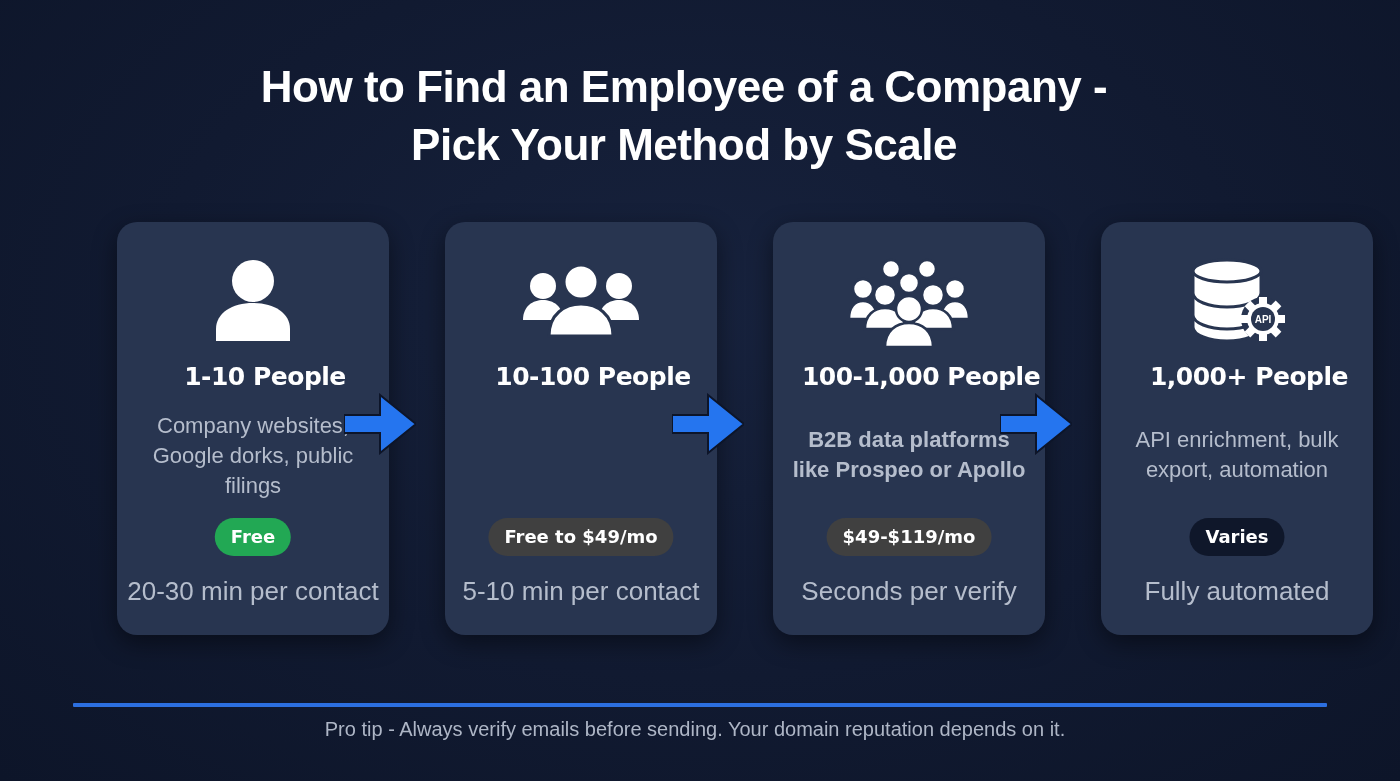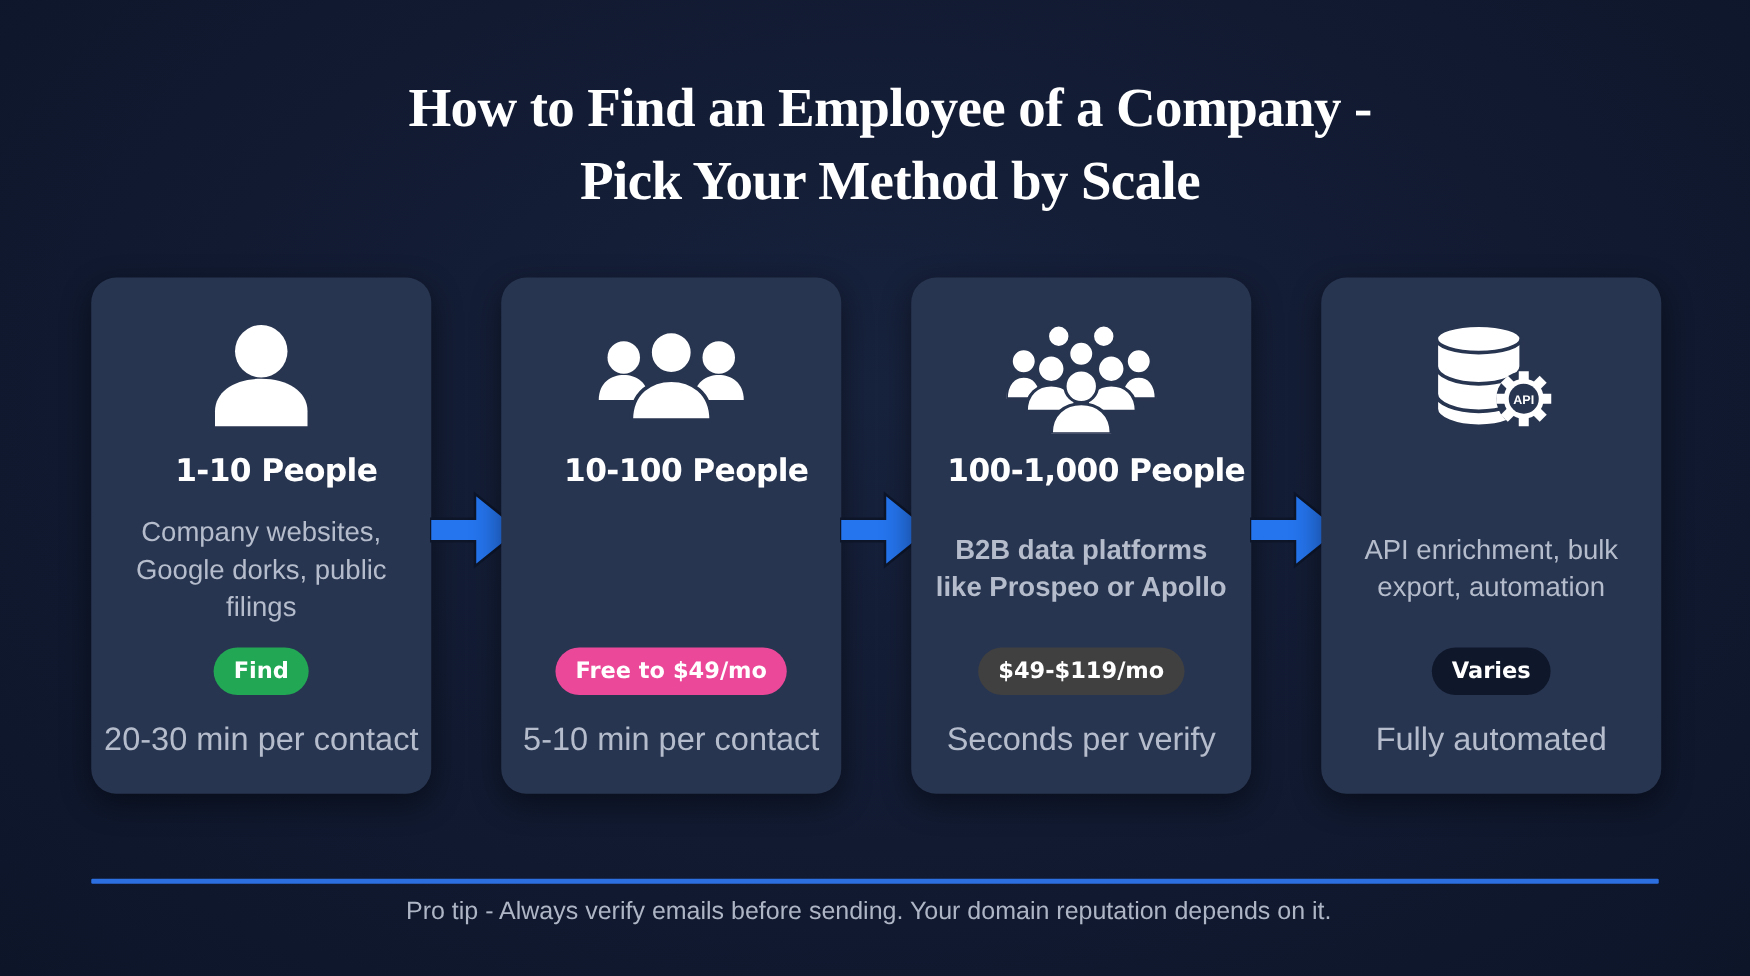--- a/index.html
+++ b/index.html
@@ -3,27 +3,28 @@
 <meta charset="utf-8">
 <style>
   html,body{margin:0;padding:0;}
   body{
     width:1400px;height:781px;overflow:hidden;
     background:radial-gradient(ellipse at 50% 40%, #17223d 0%, #111a31 55%, #0d1529 100%);
     font-family:"Liberation Sans", sans-serif;color:#fff;position:relative;
   }
   .title{
     position:absolute;left:0;top:58px;width:1368px;text-align:center;
-    font-family:Liberation Serif, serif;font-weight:bold;font-size:44px;line-height:58px;letter-spacing:-0.5px;color:#fff;padding-left:28px;
+    font-family:Liberation Sans, sans-serif;font-weight:bold;font-size:44px;line-height:58px;letter-spacing:-0.5px;color:#fff;
   }
   .card{
     position:absolute;top:222px;width:272px;height:413px;
     background:#283550;border-radius:20px;
     box-shadow:0 8px 24px rgba(0,0,0,0.45);
     text-align:center;
+    margin-left:44px;
   }
   .icon{position:absolute;left:0;right:0;top:30px;height:100px;display:flex;justify-content:center;align-items:center;}
   .card-title{
     position:absolute;left:0;right:0;top:140px;
     font-family:"DejaVu Sans", sans-serif;font-weight:bold;font-size:25px;color:#fff;letter-spacing:-0.5px;padding-left:24px;
   }
   .desc{
     position:absolute;left:18px;right:18px;
     font-size:22px;line-height:30px;color:#b5bdcc;
   }
@@ -53,21 +54,21 @@
 
 <div class="card" style="left:73px;">
   <div class="icon">
     <svg width="90" height="90" viewBox="0 0 90 90">
       <circle cx="45" cy="24" r="21" fill="#fff"></circle>
       <path d="M8 84 V72 C8 56 24 46 45 46 C66 46 82 56 82 72 V84 Z" fill="#fff" rx="6"></path>
     </svg>
   </div>
   <div class="card-title">1-10 People</div>
   <div class="desc" style="top:189px;">Company websites, Google dorks, public filings</div>
-  <div class="badge" style="background:#22a854;">Find</div>
+  <div class="badge" style="background:#22a854;">Free</div>
   <div class="time">20-30 min per contact</div>
 </div>
 
 <div class="arrow" style="left:344px;">
   <svg width="72" height="62" viewBox="0 0 72 62">
     <polygon points="0,22 36,22 36,2 72,31 36,60 36,40 0,40" fill="#2575ef" stroke="#0d1529" stroke-width="2"></polygon>
   </svg>
 </div>
 
 <div class="card" style="left:401px;">
@@ -75,21 +76,21 @@
     <svg width="120" height="80" viewBox="0 0 120 80">
       <circle cx="22" cy="24" r="13" fill="#fff"></circle>
       <path d="M2 58 C2 44 12 38 22 38 C32 38 42 44 42 58 Z" fill="#fff"></path>
       <circle cx="98" cy="24" r="13" fill="#fff"></circle>
       <path d="M78 58 C78 44 88 38 98 38 C108 38 118 44 118 58 Z" fill="#fff"></path>
       <circle cx="60" cy="20" r="17" stroke="#283550" stroke-width="3" fill="#fff"></circle>
       <path d="M28 74 C28 52 44 42 60 42 C76 42 92 52 92 74 Z" stroke="#283550" stroke-width="3" fill="#fff"></path>
     </svg>
   </div>
   <div class="card-title">10-100 People</div>
-  <div class="badge" style="background:#ec4899;">Free to $49/mo</div>
+  <div class="badge" style="background:#404040;">Free to $49/mo</div>
   <div class="time">5-10 min per contact</div>
 </div>
 
 <div class="arrow" style="left:672px;">
   <svg width="72" height="62" viewBox="0 0 72 62">
     <polygon points="0,22 36,22 36,2 72,31 36,60 36,40 0,40" fill="#2575ef" stroke="#0d1529" stroke-width="2"></polygon>
   </svg>
 </div>
 
 <div class="card" style="left:729px;">
@@ -144,19 +145,20 @@
           <rect x="-4" y="13" width="8" height="9" transform="rotate(45)"></rect>
           <rect x="-22" y="-4" width="9" height="8" transform="rotate(45)"></rect>
           <rect x="13" y="-4" width="9" height="8" transform="rotate(45)"></rect>
           <circle r="16"></circle>
         </g>
         <circle r="12" fill="#283550"></circle>
         <text x="0" y="4" text-anchor="middle" font-family="Liberation Sans, sans-serif" font-weight="bold" font-size="10" fill="#fff">API</text>
       </g>
     </svg>
   </div>
+  <div class="card-title">1,000+ People</div>
   <div class="desc" style="top:203px;">API enrichment, bulk export, automation</div>
   <div class="badge" style="background:#0f172a;">Varies</div>
   <div class="time">Fully automated</div>
 </div>
 
 <div class="divider"></div>
 <div class="tip">Pro tip - Always verify emails before sending. Your domain reputation depends on it.</div>
 
 </body></html>

